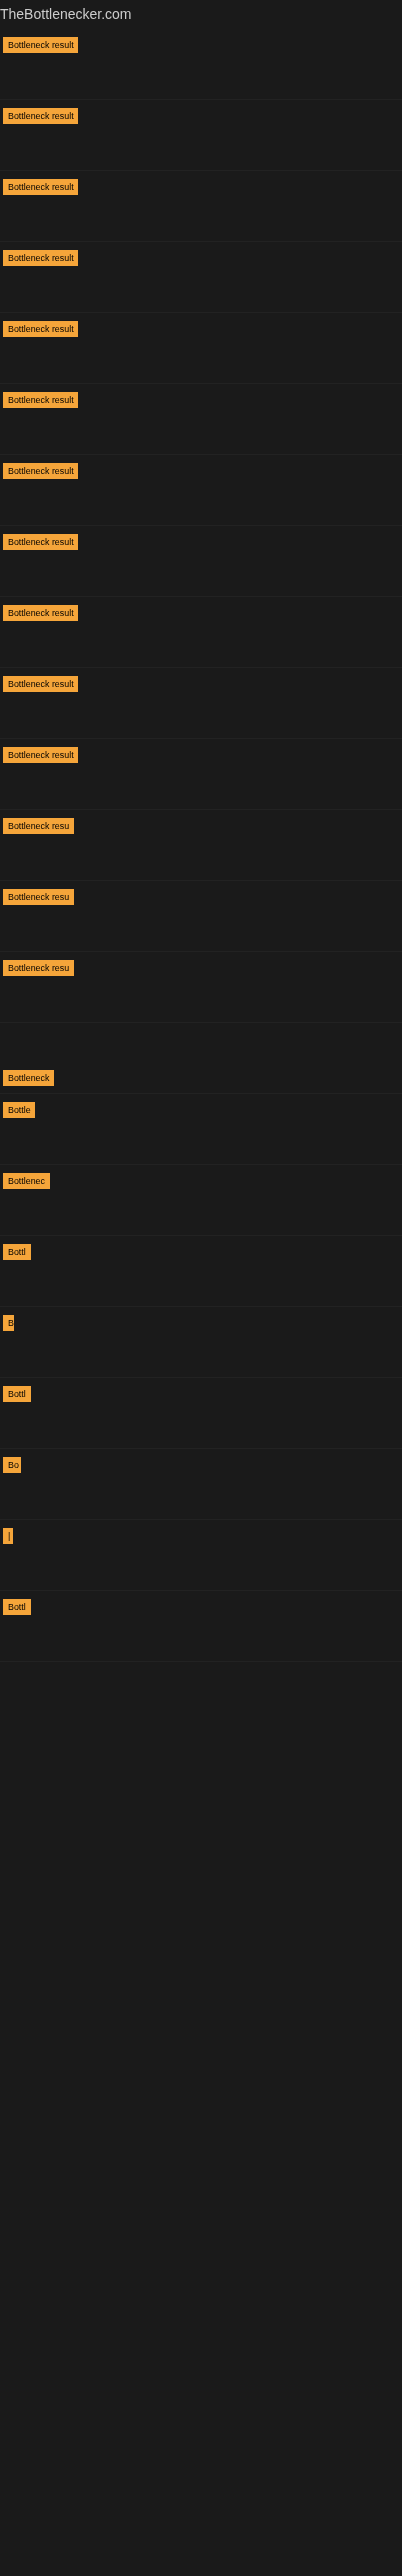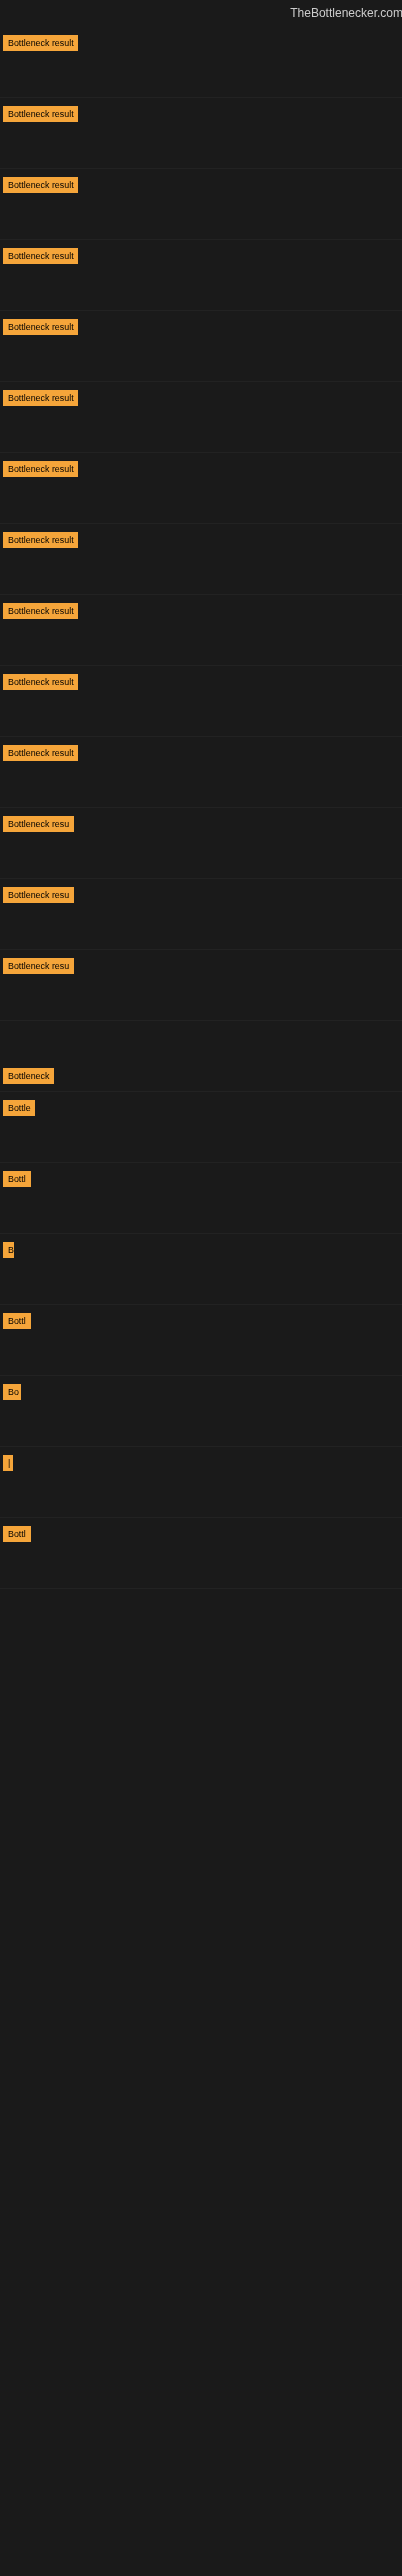--- a/index.html
+++ b/index.html
@@ -10,23 +10,23 @@
 
     body {
       background-color: #1a1a1a;
       width: 403px;
       min-height: 2576px;
       font-family: Arial, sans-serif;
       position: relative;
     }
 
     .site-title {
-      text-align: right;
+      text-align: left;
       color: #cccccc;
-      font-size: 12px;
+      font-size: 14px;
       padding: 6.4px 0;
       background-color: #1a1a1a;
     }
 
     .bottleneck-container {
       position: relative;
       width: 403px;
     }
 
     .bottleneck-badge {
@@ -94,20 +94,23 @@
       <div class="row" style="height: 71px; display: flex; align-items: flex-start; padding-top: 8px;">
         <span class="bottleneck-badge" style="max-width: 85px;">Bottleneck resu</span>
       </div>
       <div class="row" style="height: 71px; display: flex; align-items: flex-end; padding-top: 8px;">
         <span class="bottleneck-badge" style="max-width: 64px;">Bottleneck</span>
       </div>
       <div class="row" style="height: 71px; display: flex; align-items: flex-start; padding-top: 8px;">
         <span class="bottleneck-badge" style="max-width: 42px;">Bottle</span>
       </div>
       <div class="row" style="height: 71px; display: flex; align-items: flex-start; padding-top: 8px;">
+        <span class="bottleneck-badge" style="max-width: 55px;">Bottlenec</span>
+      </div>
+      <div class="row" style="height: 71px; display: flex; align-items: flex-start; padding-top: 8px;">
         <span class="bottleneck-badge" style="max-width: 34px;">Bottl</span>
       </div>
       <div class="row" style="height: 71px; display: flex; align-items: flex-start; padding-top: 8px;">
         <span class="bottleneck-badge" style="max-width: 11.3px;">B</span>
       </div>
       <div class="row" style="height: 71px; display: flex; align-items: flex-start; padding-top: 8px;">
         <span class="bottleneck-badge" style="max-width: 34px;">Bottl</span>
       </div>
       <div class="row" style="height: 71px; display: flex; align-items: flex-start; padding-top: 8px;">
         <span class="bottleneck-badge" style="max-width: 17.7px;">Bo</span>

